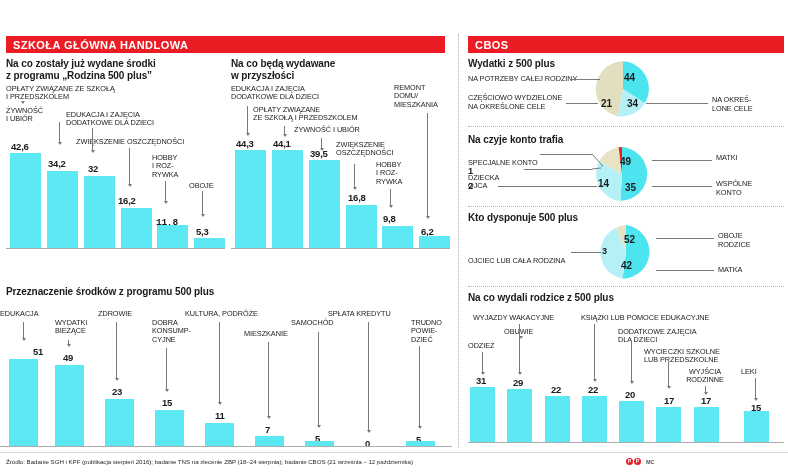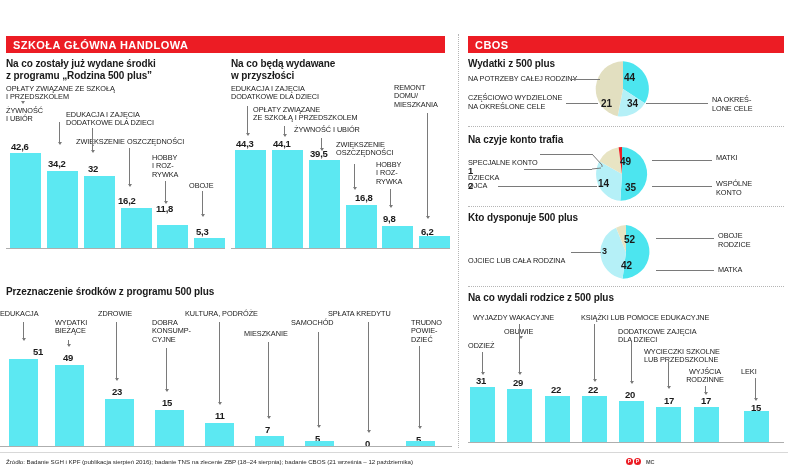--- a/index.html
+++ b/index.html
@@ -200,21 +200,21 @@
     <div class="leader" style="left:53px; top:64px; height:22px;"></div>
     <div class="leader" style="left:86px; top:70px; height:24px;"></div>
     <div class="leader" style="left:123px; top:90px; height:38px;"></div>
     <div class="leader" style="left:159px; top:123px; height:22px;"></div>
     <div class="leader" style="left:196px; top:133px; height:25px;"></div>
 
     <div class="bar-val" style="left:5px; top:83px;">42,6</div>
     <div class="bar-val" style="left:42px; top:100px;">34,2</div>
     <div class="bar-val" style="left:82px; top:105px;">32</div>
     <div class="bar-val" style="left:112px; top:137px;">16,2</div>
-    <div class="bar-val" style="left:150px; top:145px;">11,8</div>
+    <div class="bar-val" style="left:150px; top:159px;font-family:Liberation Mono, monospace;">11,8</div>
     <div class="bar-val" style="left:190px; top:168px;">5,3</div>
 
     <div class="bar" style="left:4px; top:95px; width:31px; height:95px;"></div>
     <div class="bar" style="left:41px; top:113px; width:31px; height:77px;"></div>
     <div class="bar" style="left:78px; top:118px; width:31px; height:72px;"></div>
     <div class="bar" style="left:115px; top:150px; width:31px; height:40px;"></div>
     <div class="bar" style="left:151px; top:167px; width:31px; height:23px;"></div>
     <div class="bar" style="left:188px; top:180px; width:31px; height:10px;"></div>
 
     <div class="axis" style="left:0px; top:190px; width:219px;"></div>
@@ -242,21 +242,21 @@
     <div class="leader" style="left:16px; top:48px; height:29px;"></div>
     <div class="leader" style="left:53px; top:68px; height:10px;"></div>
     <div class="leader" style="left:90px; top:80px; height:12px;"></div>
     <div class="leader" style="left:123px; top:106px; height:25px;"></div>
     <div class="leader" style="left:159px; top:131px; height:18px;"></div>
     <div class="leader" style="left:196px; top:55px; height:105px;"></div>
 
     <div class="bar-val" style="left:5px; top:80px;">44,3</div>
     <div class="bar-val" style="left:42px; top:80px;">44,1</div>
     <div class="bar-val" style="left:79px; top:90px;">39,5</div>
-    <div class="bar-val" style="left:124px; top:134px;">16,8</div>
+    <div class="bar-val" style="left:117px; top:134px;">16,8</div>
     <div class="bar-val" style="left:152px; top:155px;">9,8</div>
     <div class="bar-val" style="left:190px; top:168px;">6,2</div>
 
     <div class="bar" style="left:4px; top:92px; width:31px; height:98px;"></div>
     <div class="bar" style="left:41px; top:92px; width:31px; height:98px;"></div>
     <div class="bar" style="left:78px; top:102px; width:31px; height:88px;"></div>
     <div class="bar" style="left:115px; top:147px; width:31px; height:43px;"></div>
     <div class="bar" style="left:151px; top:168px; width:31px; height:22px;"></div>
     <div class="bar" style="left:188px; top:178px; width:31px; height:12px;"></div>
 

